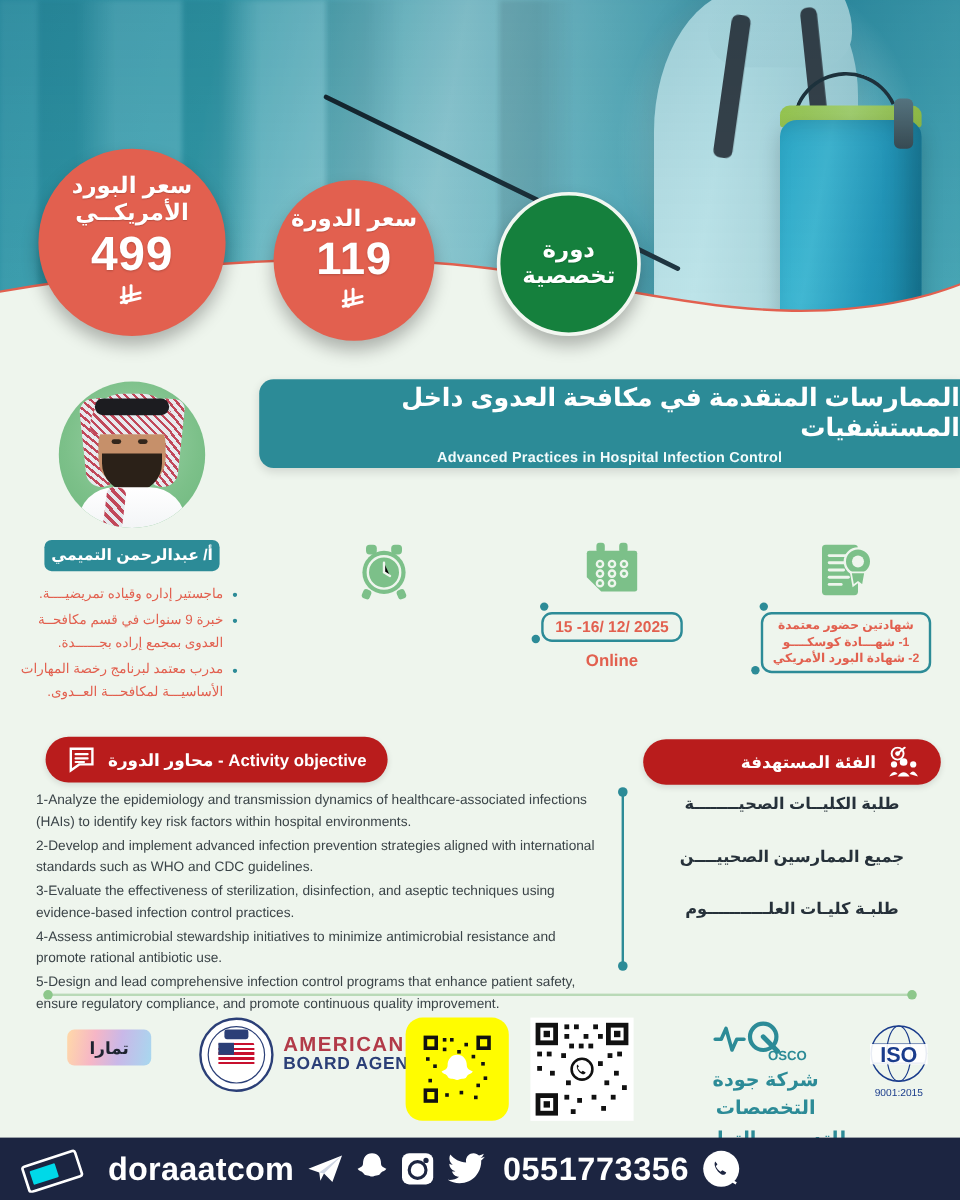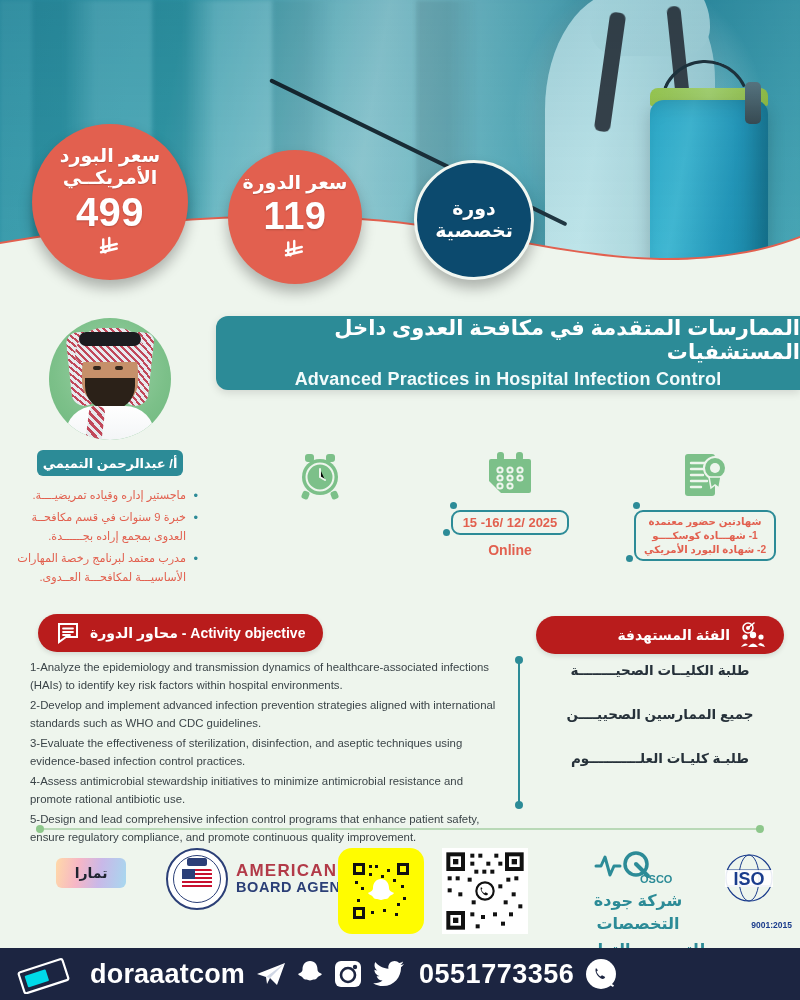--- a/index.html
+++ b/index.html
@@ -116,21 +116,21 @@
   .badge-a {
     left: 32px; top: 124px; width: 156px; height: 156px;
     background: #e2604f;
   }
   .badge-b {
     left: 228px; top: 150px; width: 134px; height: 134px;
     background: #e2604f;
   }
   .badge-c {
     left: 414px; top: 160px; width: 120px; height: 120px;
-    background: #0c4a6e;
+    background: #15803d;
     border: 3px solid #f2f7f1;
   }
   .badge-label {
     font-size: 19px; font-weight: bold; line-height: 1.15;
     direction: rtl; padding: 0 12px;
     text-shadow: 0 1px 1px rgba(0,0,0,.18);
   }
   .badge-b .badge-label { font-size: 19px; }
   .badge-c .badge-label { font-size: 19px; }
   .badge-num {
@@ -149,21 +149,21 @@
     border-radius: 12px 0 0 12px;
     display: flex; flex-direction: column;
     align-items: center; justify-content: center;
     box-shadow: 0 3px 8px rgba(0,0,0,.12);
   }
   .title-ar {
     color: #ffffff; font-size: 21px; font-weight: bold;
     direction: rtl; letter-spacing: .2px;
   }
   .title-en {
-    color: #f2fbfb; font-size: 18px; font-weight: bold;
+    color: #f2fbfb; font-size: 12px; font-weight: bold;
     margin-top: 5px; letter-spacing: .2px;
   }
 
   
   .speaker { position: absolute; left: 8px; top: 318px; width: 204px; }
   .speaker-photo-wrap {
     width: 122px; height: 122px; margin: 0 auto;
     border-radius: 50%;
     background: radial-gradient(circle at 50% 42%, #9ed3a8 0%, #7cc089 60%, #6cb67c 100%);
     position: relative; overflow: hidden;
@@ -355,21 +355,21 @@
   }
 
   .logo-qosco { left: 542px; top: 10px; text-align: center; width: 160px; }
   .qosco-mark { height: 36px; display:flex; align-items:center; justify-content:center; }
   .qosco-sub {
     color: #2c8b97; font-size: 16px; font-weight: bold; direction: rtl; line-height: 1.45; margin-top: 3px;
   }
 
   .logo-iso { left: 690px; top: 12px; text-align: center; width: 86px; }
   .iso-globe { height: 52px; display:flex; align-items:center; justify-content:center; }
-  .iso-year { color: #1a3c8c; font-size: 8.5px; font-weight: bold; margin-top: 16px; text-align: right; }
+  .iso-year { color: #1a3c8c; font-size: 8.5px; font-weight: normal; margin-top: 1px; }
 
   
   .footer {
     position: absolute; left: 0; bottom: 0; width: 800px; height: 52px;
     background: #1c2541;
     display: flex; align-items: center; gap: 10px;
     padding: 0 10px 0 14px;
   }
   .footer-brand { color: #fff; font-size: 27px; font-weight: bold; letter-spacing: .2px; }
   .footer-phone { color: #fff; font-size: 27px; font-weight: bold; letter-spacing: .5px; margin-left: 4px; }

